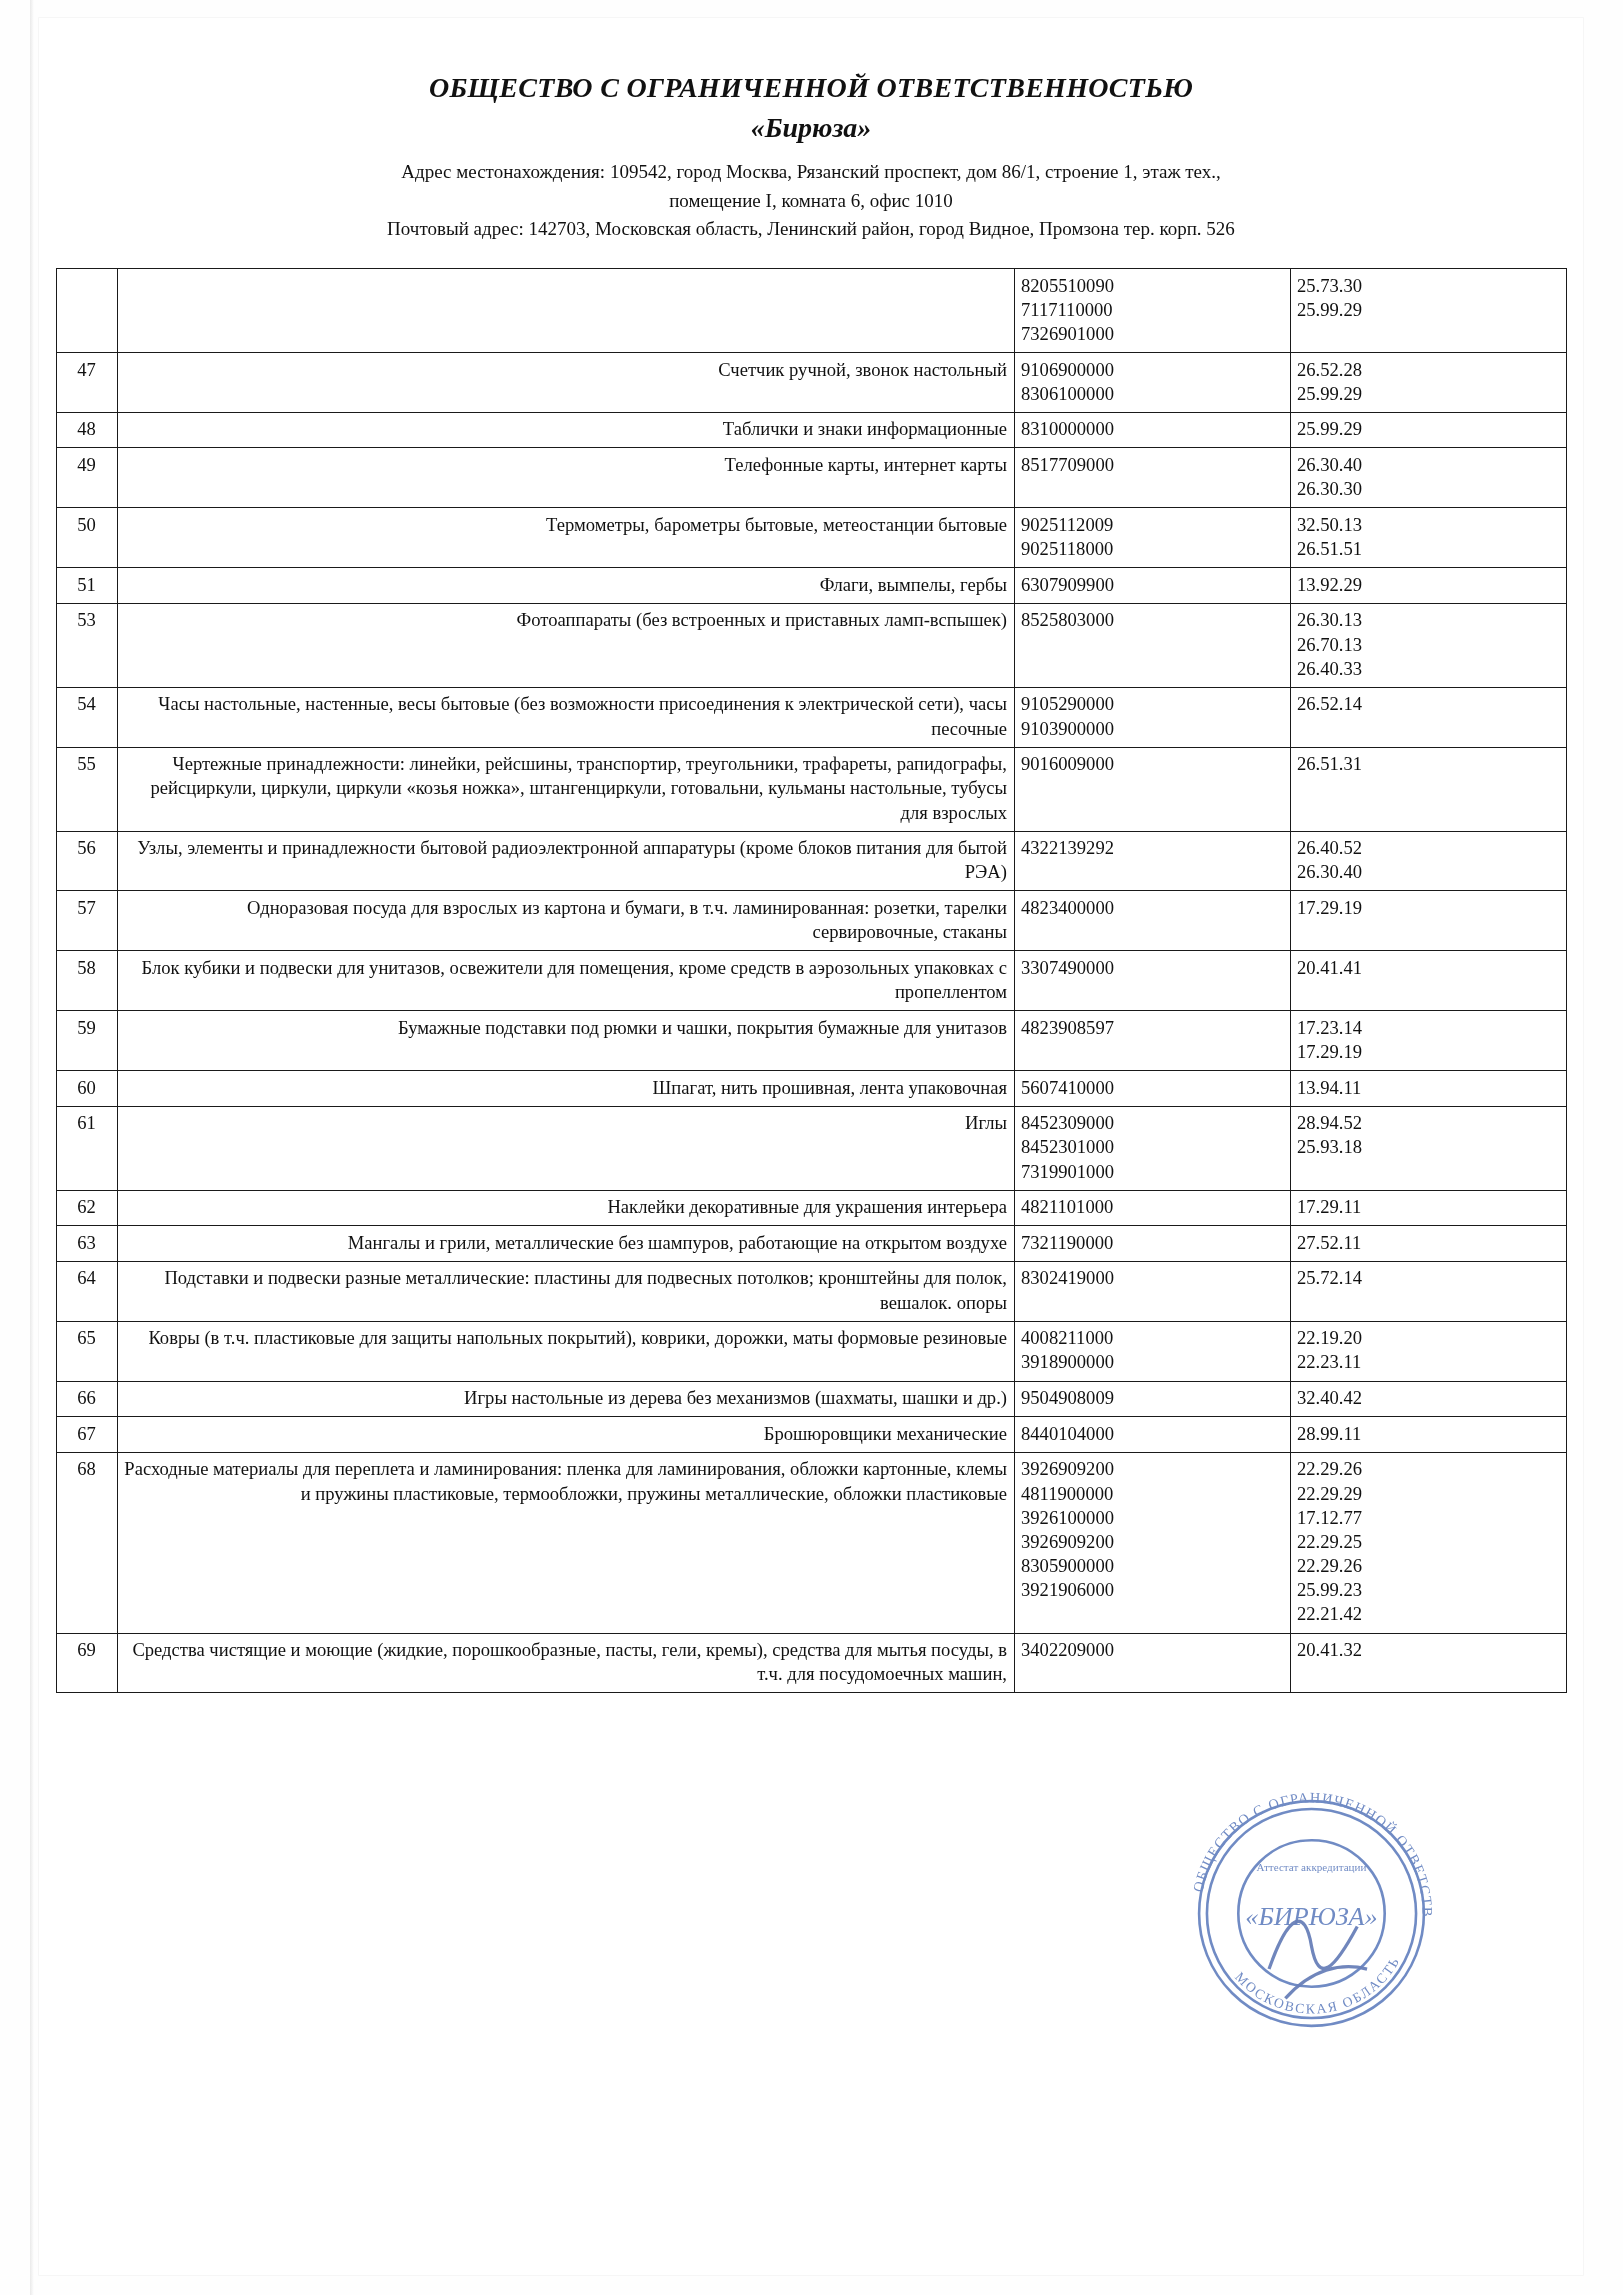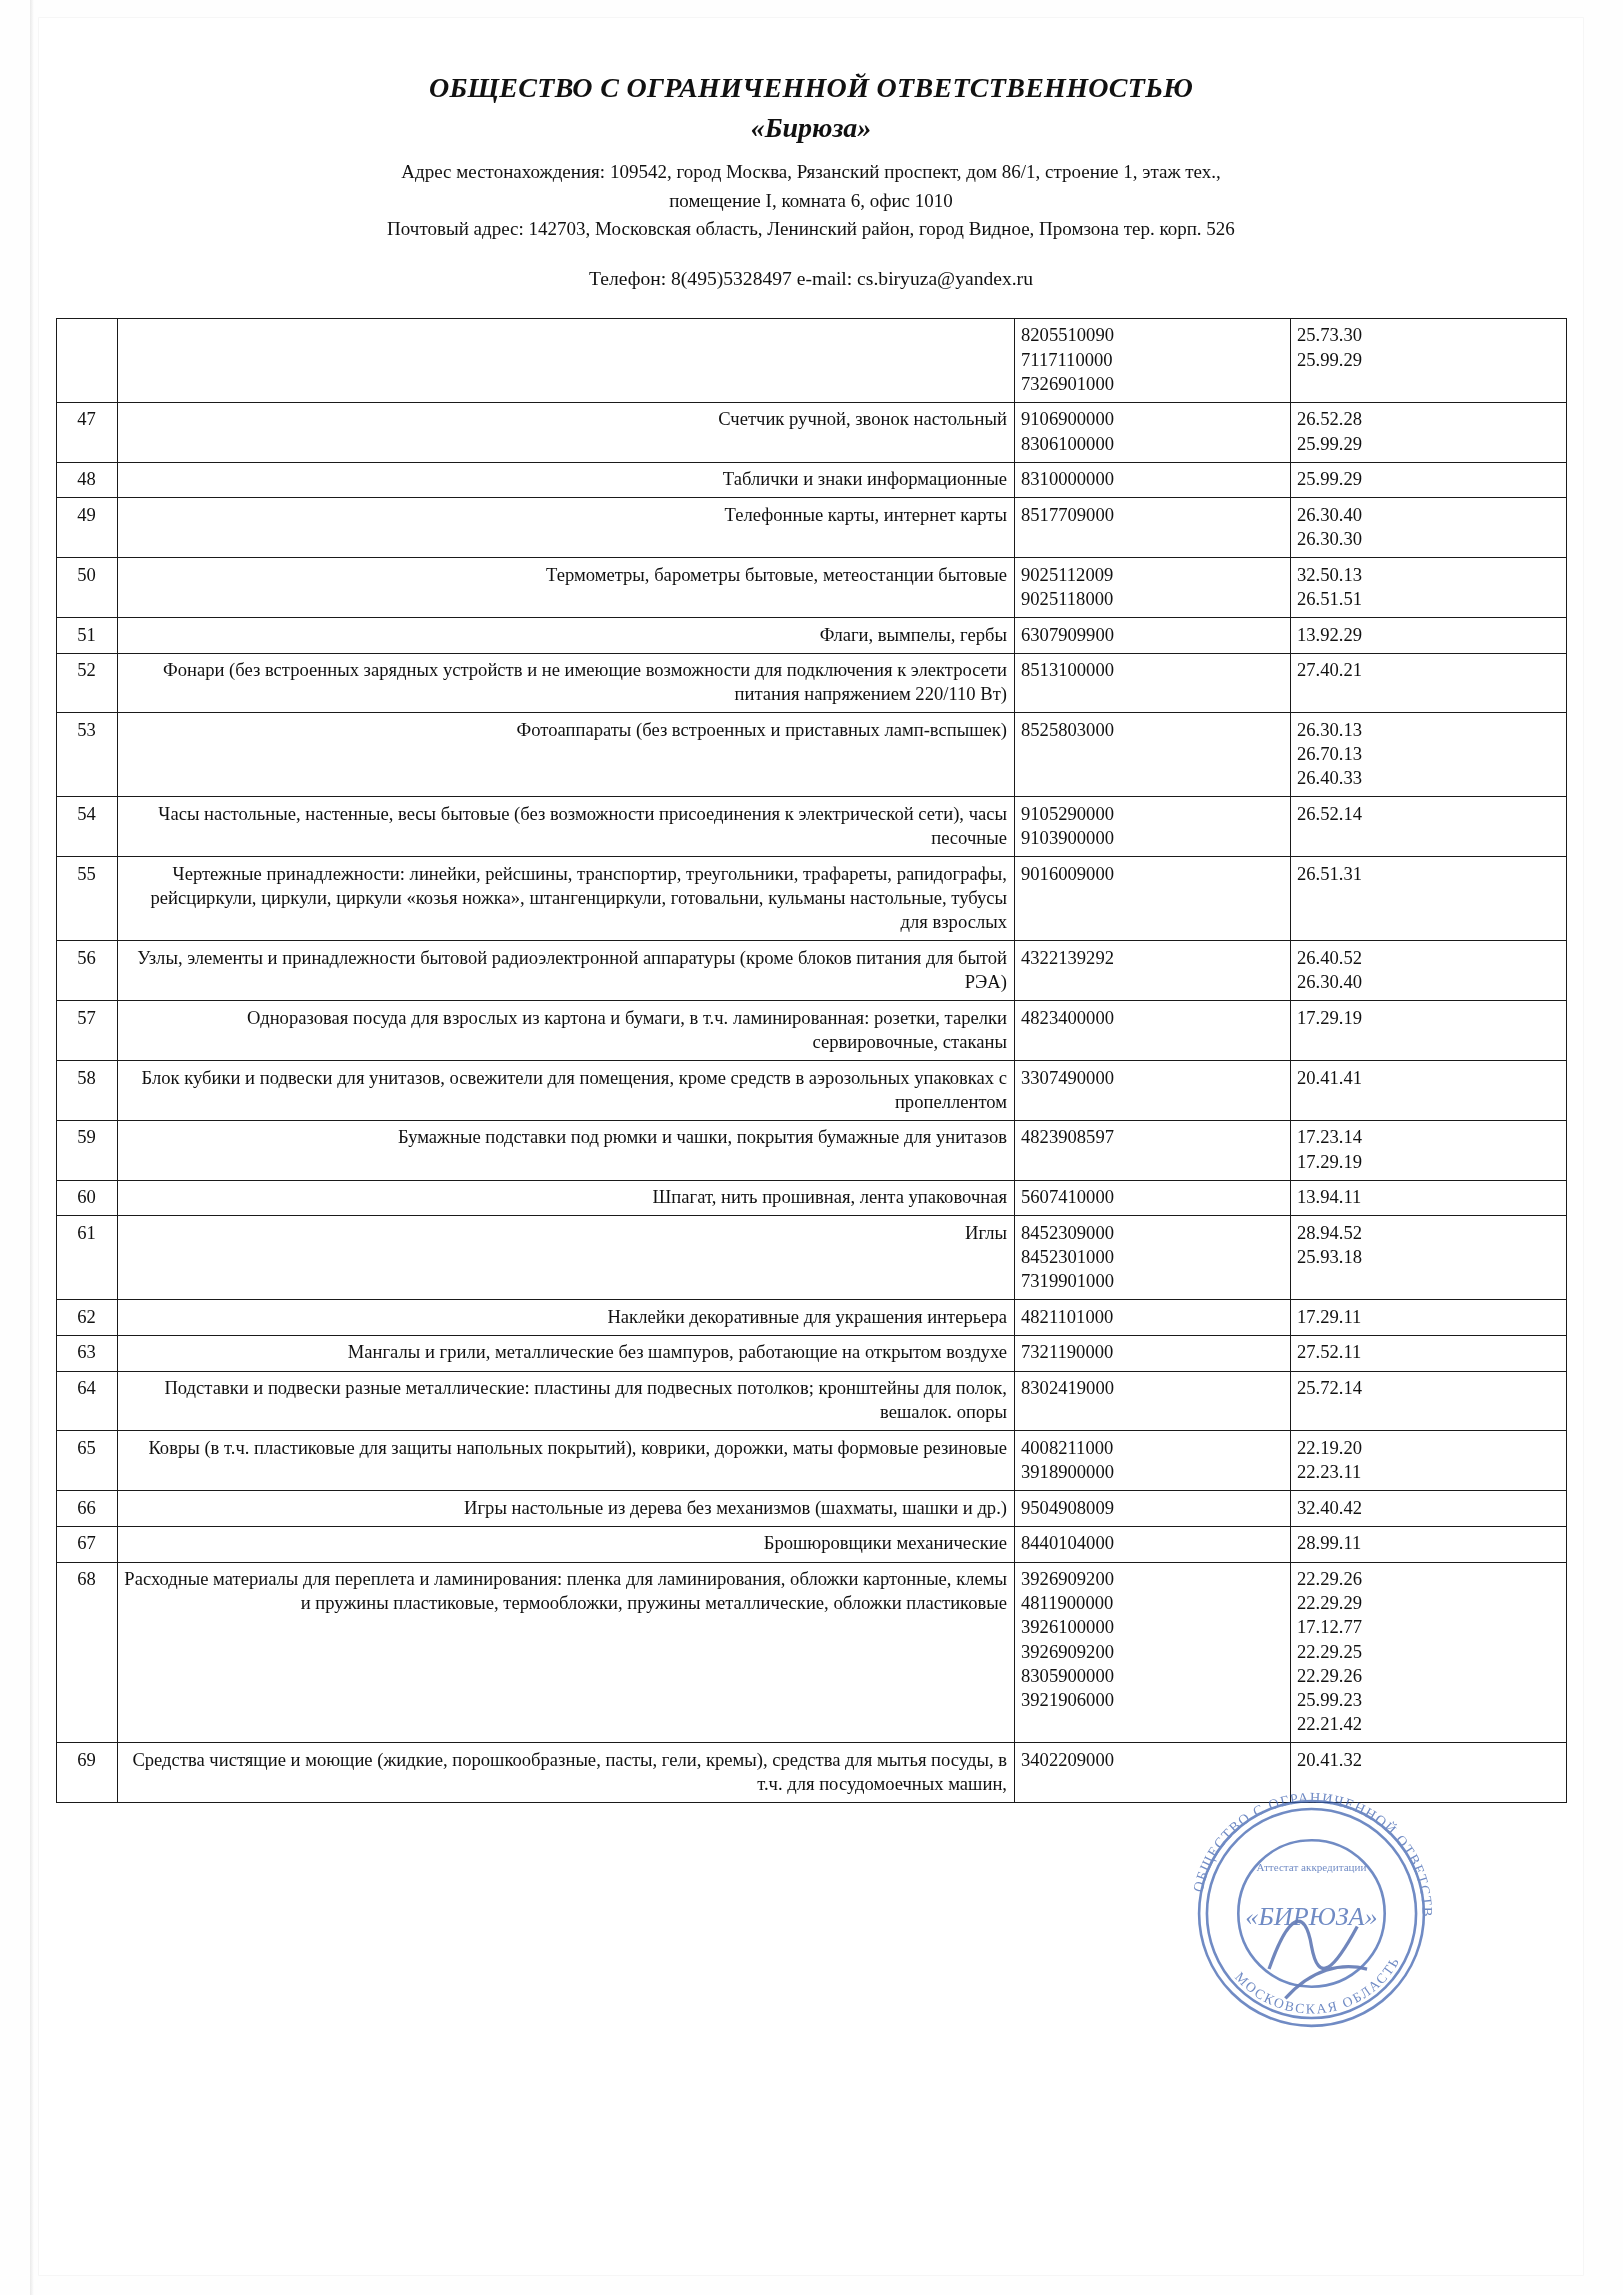--- a/index.html
+++ b/index.html
@@ -131,21 +131,20 @@
 
     <div class="header">
       <div class="org-title">ОБЩЕСТВО С ОГРАНИЧЕННОЙ ОТВЕТСТВЕННОСТЬЮ</div>
       <div class="org-name">«Бирюза»</div>
       <div class="addr">
         <div>Адрес местонахождения: 109542, город Москва, Рязанский проспект, дом 86/1, строение 1, этаж тех.,</div>
         <div>помещение I, комната 6, офис 1010</div>
         <div>Почтовый адрес: 142703, Московская область, Ленинский район, город Видное, Промзона тер. корп. 526</div>
       </div>
       <div class="reqs">
-        <div>Телефон: 8(495)5328497 e-mail: cs.biryuza@yandex.ru</div>
       </div>
     </div>
 
     <table class="main">
       <tbody id="table-body">
           <tr>
             <td class="num"></td>
             <td class="name"></td>
             <td class="code multiline">
               <span>8205510090</span>
@@ -203,30 +202,20 @@
             </td>
           </tr>
           <tr>
             <td class="num">51</td>
             <td class="name">Флаги, вымпелы, гербы</td>
             <td class="code multiline">
               <span>6307909900</span>
             </td>
             <td class="okpd multiline">
               <span>13.92.29</span>
-            </td>
-          </tr>
-          <tr>
-            <td class="num">52</td>
-            <td class="name">Фонари (без встроенных зарядных устройств и не имеющие возможности для подключения к электросети питания напряжением 220/110 Вт)</td>
-            <td class="code multiline">
-              <span>8513100000</span>
-            </td>
-            <td class="okpd multiline">
-              <span>27.40.21</span>
             </td>
           </tr>
           <tr>
             <td class="num">53</td>
             <td class="name">Фотоаппараты (без встроенных и приставных ламп-вспышек)</td>
             <td class="code multiline">
               <span>8525803000</span>
             </td>
             <td class="okpd multiline">
               <span>26.30.13</span>

